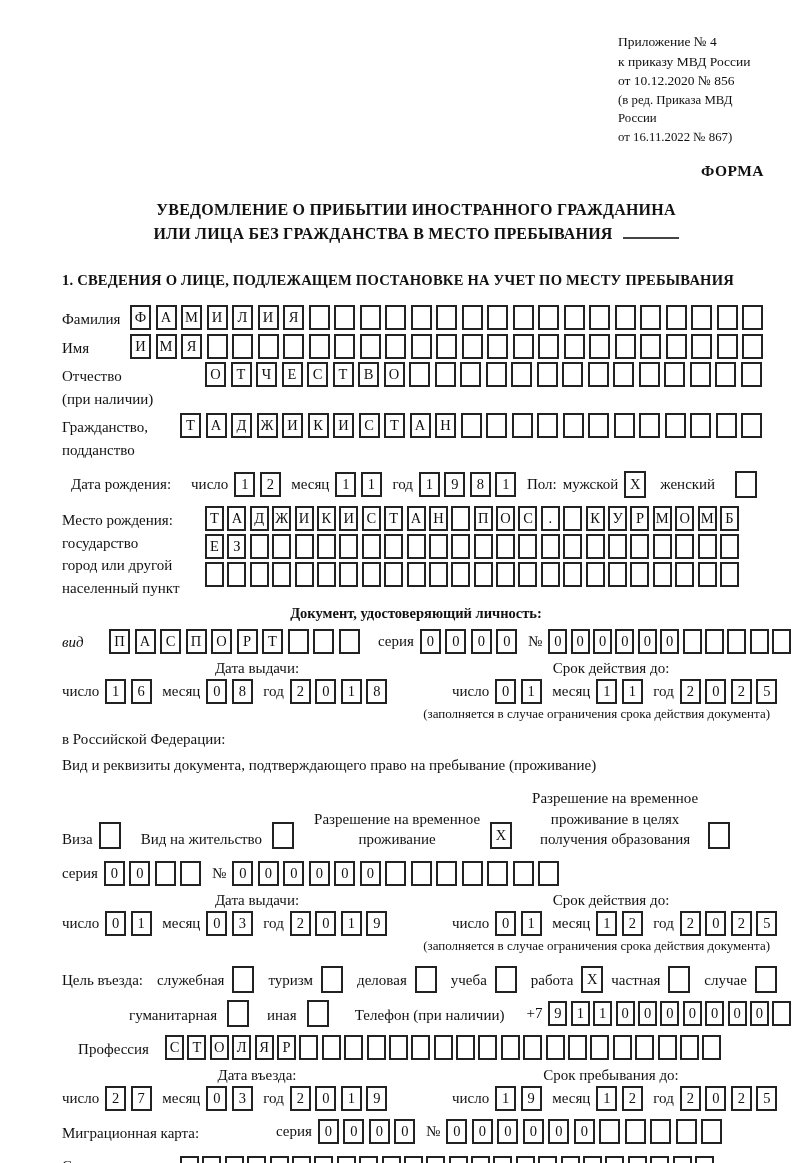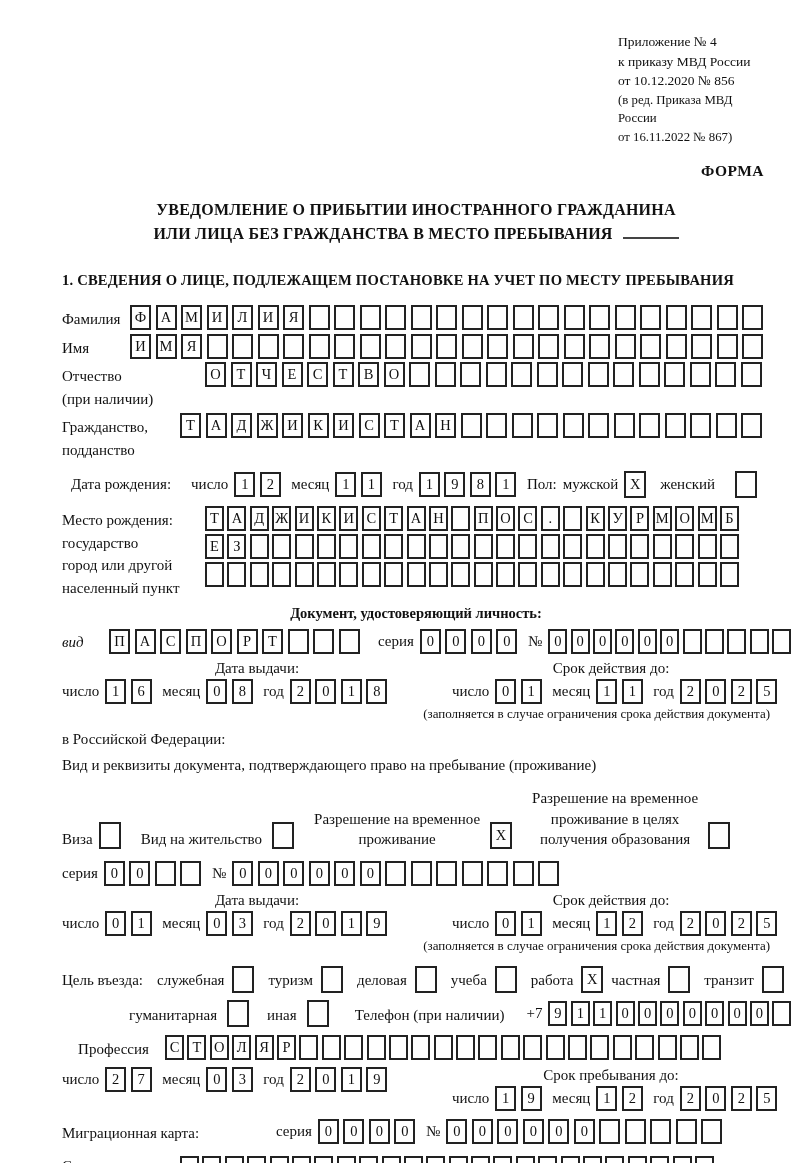--- a/index.html
+++ b/index.html
@@ -537,21 +537,21 @@
         <span class="cell"></span>
       </span>
     <span class="p-lbl">работа</span>
     <span class="boxes chk" style="margin-right:8px;">
         <span class="cell">X</span>
       </span>
     <span class="p-lbl">частная</span>
     <span class="boxes chk">
         <span class="cell"></span>
       </span>
-    <span class="p-lbl">транзит</span>
+    <span class="p-lbl">случае</span>
     <span class="boxes chk" style="margin-right:0;">
         <span class="cell"></span>
       </span>
   </div>
 
   <div class="inline-row phone-row indent">
     <span class="p-lbl">гуманитарная</span>
     <span class="boxes chk" style="margin-left:10px;margin-right:18px;">
         <span class="cell"></span>
       </span>
@@ -602,20 +602,21 @@
         <span class="cell"></span>
         <span class="cell"></span>
         <span class="cell"></span>
         <span class="cell"></span>
         <span class="cell"></span>
       </div>
   </div>
 
   <div class="datepair">
     <div class="dp-col dp-left">
+      <div class="dp-head">Дата въезда:</div>
       <div class="dp-line">
         <span class="sub">число</span>
         <span class="boxes">
             <span class="cell">2</span>
             <span class="cell">7</span>
           </span>
         <span class="sub">месяц</span>
         <span class="boxes">
             <span class="cell">0</span>
             <span class="cell">3</span>

